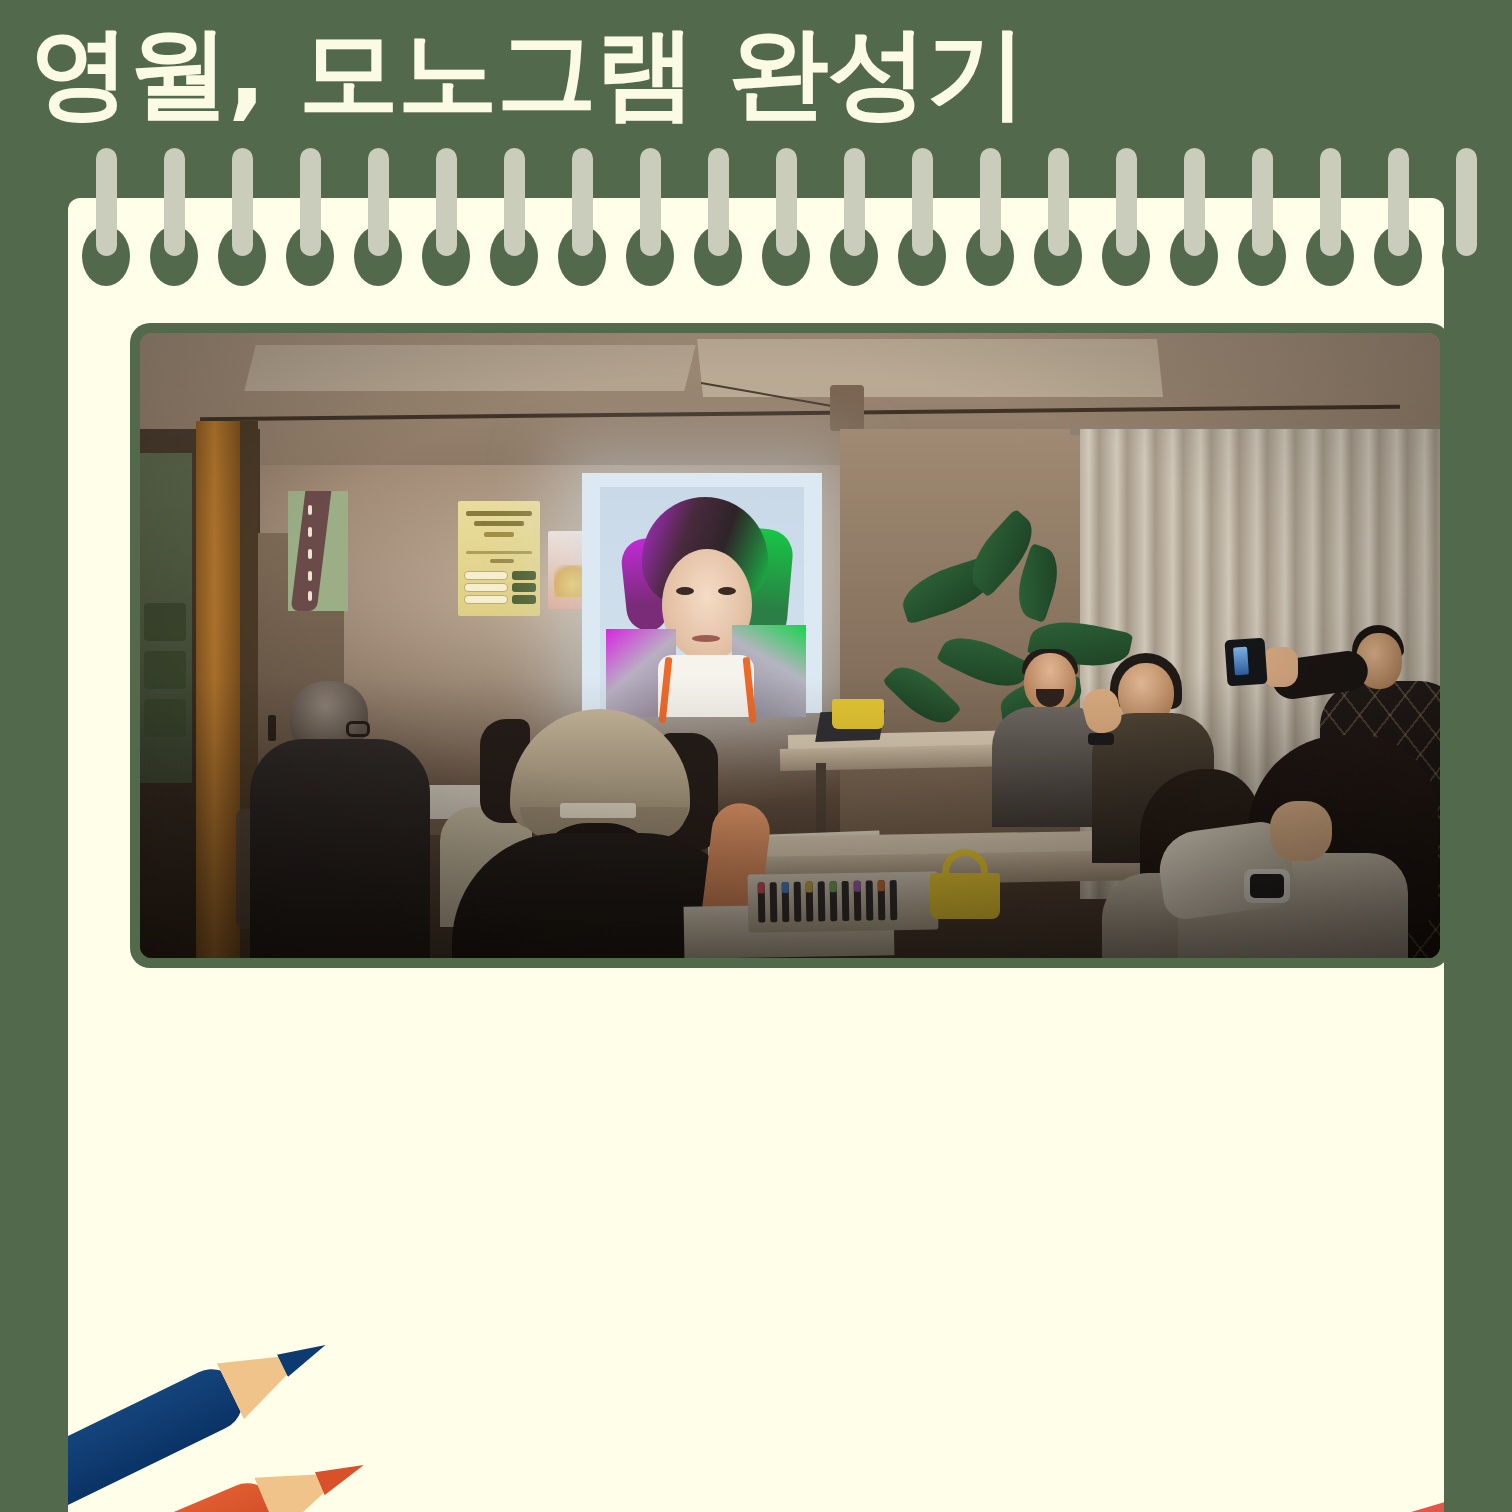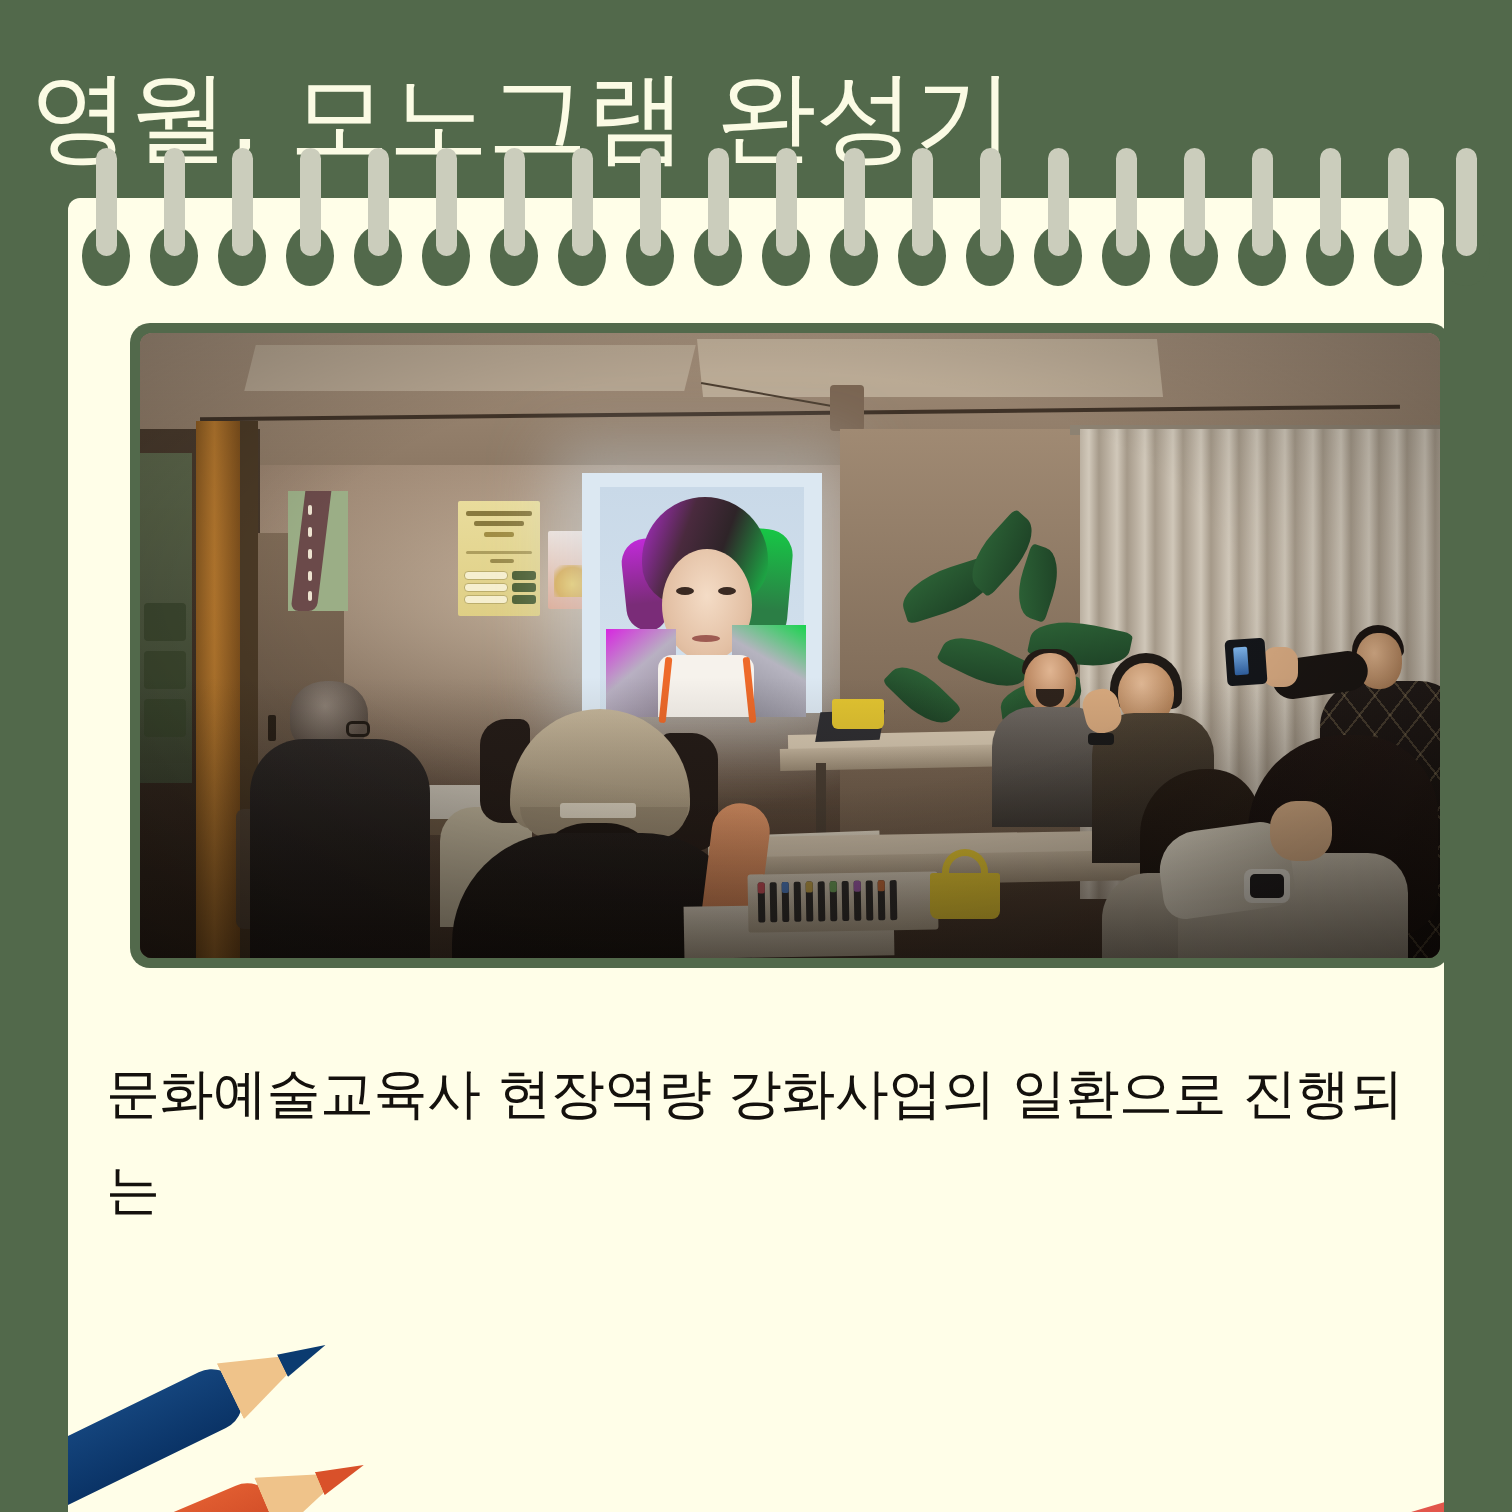--- a/index.html
+++ b/index.html
@@ -10,26 +10,25 @@
     position:relative;
   }
 
   
   #card-title {
     position:absolute;
     left:30px; top:14px;
     width:1300px; height:120px;
     color:#FBFBE4;
     font-size:100px;
-    font-weight:400;
+    font-weight:700;
     letter-spacing:-1px;
     line-height:118px;
     white-space:nowrap;
     font-family:"DejaVu Sans", sans-serif;
-    margin-top:44px;
   }
 
   
   #notebook-card {
     position:absolute;
     left:68px; top:198px;
     width:1376px; height:1314px;
     background:#FFFEE8;
     border-radius:12px 12px 0 0;
     overflow:hidden;
@@ -759,21 +758,20 @@
         <div class="marker-cap" style="left:130px; background:#C06A3A"></div>
       </div>
       <div id="basket-handle"></div>
       <div id="basket-b"></div>
 
       <div id="vignette"></div>
     </div>
   </div>
 
   <div id="caption">
-    <div>문화예술교육사 현장역량 강화사업의 일환으로 진행되는</div>
   </div>
 
   <div id="pencil-blue">
     <div class="pencil-body" style="background:linear-gradient(180deg,#14447C 0%,#0A3366 100%)"></div>
     <div class="pencil-wood"></div>
     <div class="pencil-tip" style="background:#0B3B70"></div>
   </div>
   <div id="pencil-orange">
     <div class="pencil-body" style="background:linear-gradient(180deg,#E05C30 0%,#CC4824 100%)"></div>
     <div class="pencil-wood"></div>

